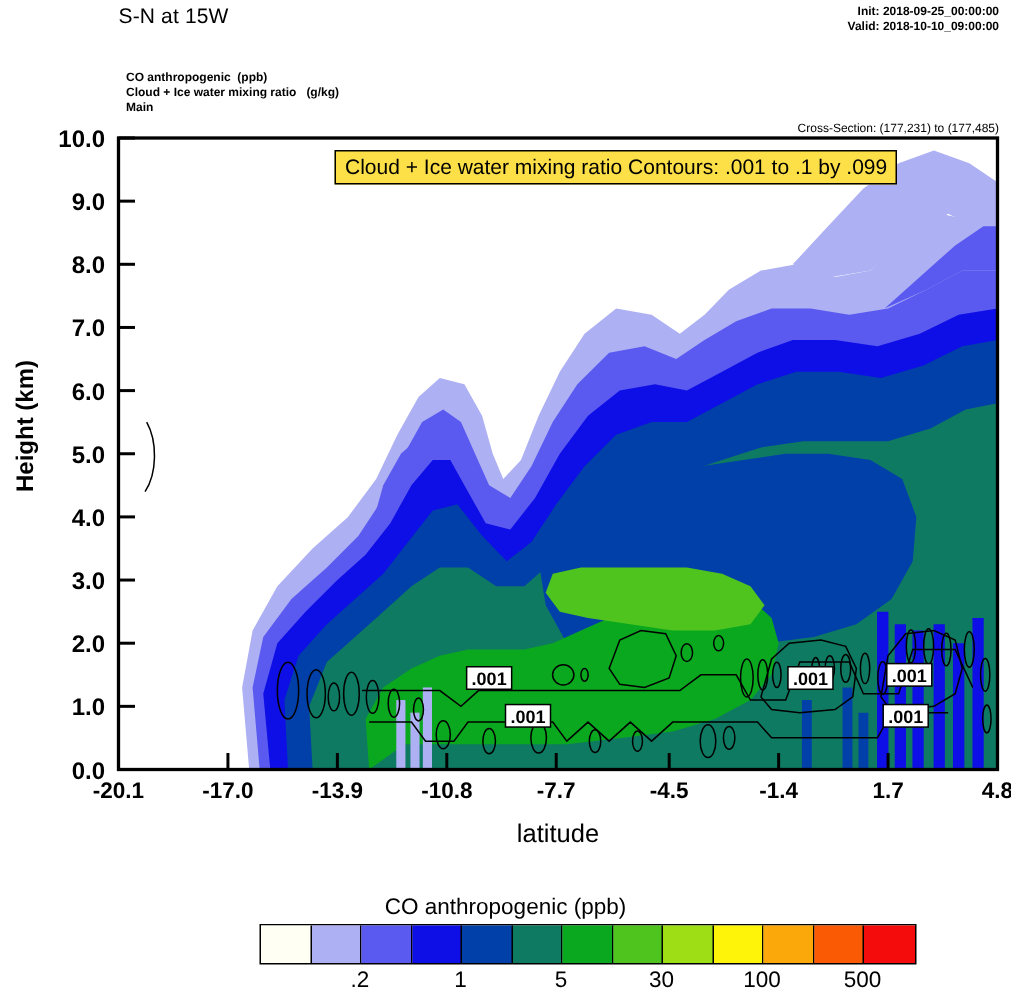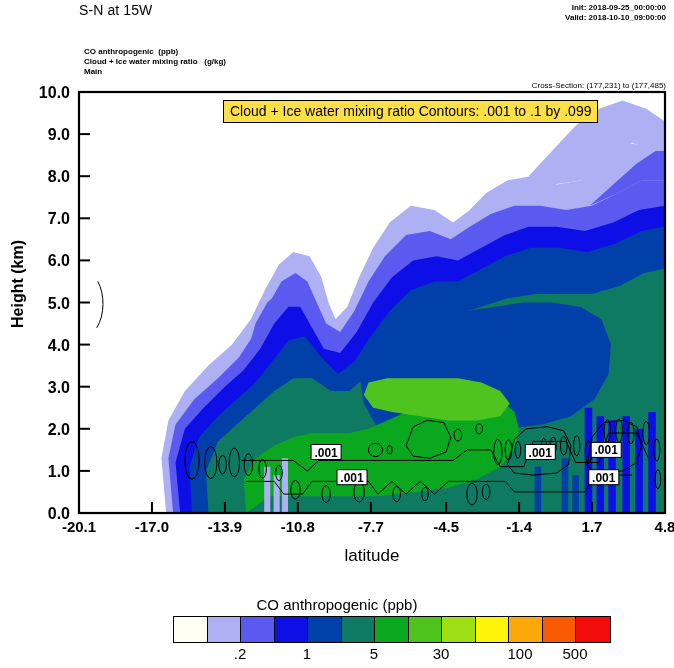--- a/index.html
+++ b/index.html
@@ -294,15 +294,15 @@
     <div class="swatch" style="background: rgb(253, 244, 10);"></div>
     <div class="swatch" style="background: rgb(251, 169, 10);"></div>
     <div class="swatch" style="background: rgb(251, 90, 5);"></div>
     <div class="swatch" style="background: rgb(244, 12, 12);"></div>
   </div>
 <div id="colorbar-labels">
     <span style="left: 240px;">.2</span>
     <span style="left: 307px;">1</span>
     <span style="left: 374px;">5</span>
     <span style="left: 441px;">30</span>
-    <span style="left: 508px; margin-left: 12px;">100</span>
+    <span style="left: 508px;">100</span>
     <span style="left: 575px;">500</span>
   </div>
 
 </body></html>

